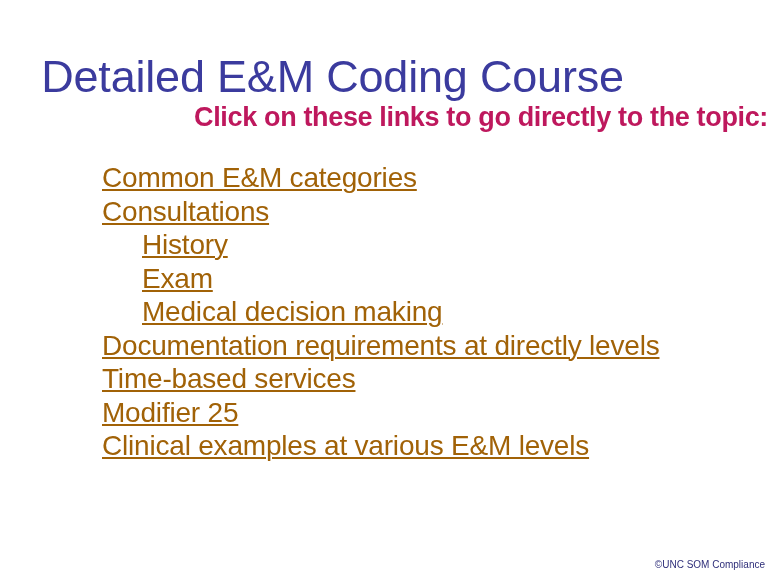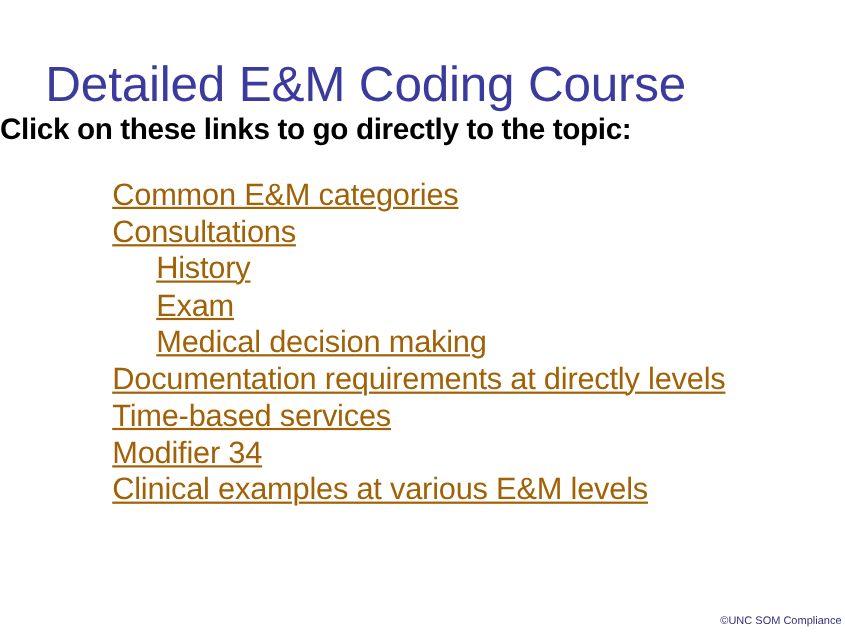--- a/index.html
+++ b/index.html
@@ -38,25 +38,25 @@
     letter-spacing: -0.2px;
     white-space: nowrap;
   }
 
   
   .slide-subtitle {
     position: absolute;
     left: 0;
     top: 101px;
     width: 768px;
-    text-align: left;
+    text-align: right;
     font-size: 27px;
     font-weight: 700;
     line-height: 33px;
-    color: #000000;
+    color: #be185d;
     letter-spacing: -0.35px;
     white-space: nowrap;
   }
 
   
   .link-list {
     position: absolute;
     left: 102px;
     top: 165px;
     width: 620px;
@@ -113,19 +113,19 @@
   <div class="slide-subtitle">Click on these links to go directly to the topic:</div>
 
   <ul class="link-list">
       <li class="link-item"><a class="topic-link" href="#">Common E&amp;M categories</a></li>
       <li class="link-item"><a class="topic-link" href="#">Consultations</a></li>
       <li class="link-item indent"><a class="topic-link" href="#">History</a></li>
       <li class="link-item indent"><a class="topic-link" href="#">Exam</a></li>
       <li class="link-item indent"><a class="topic-link" href="#">Medical decision making</a></li>
       <li class="link-item"><a class="topic-link" href="#">Documentation requirements at directly levels</a></li>
       <li class="link-item"><a class="topic-link" href="#">Time-based services</a></li>
-      <li class="link-item"><a class="topic-link" href="#">Modifier 34</a></li>
+      <li class="link-item"><a class="topic-link" href="#">Modifier 25</a></li>
       <li class="link-item"><a class="topic-link" href="#">Clinical examples at various E&amp;M levels</a></li>
     </ul>
 
   <div class="footer-credit">©UNC SOM Compliance</div>
 
 </div>
 
 </body></html>

